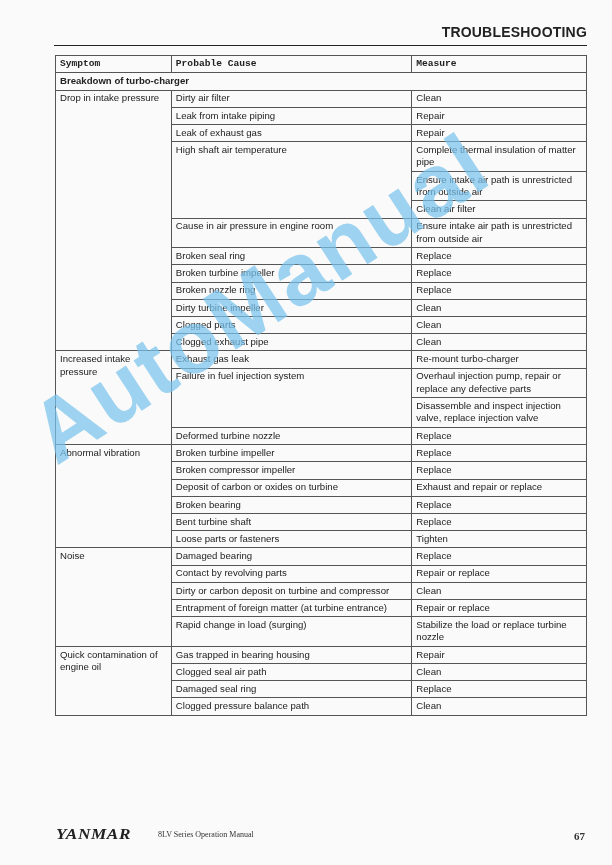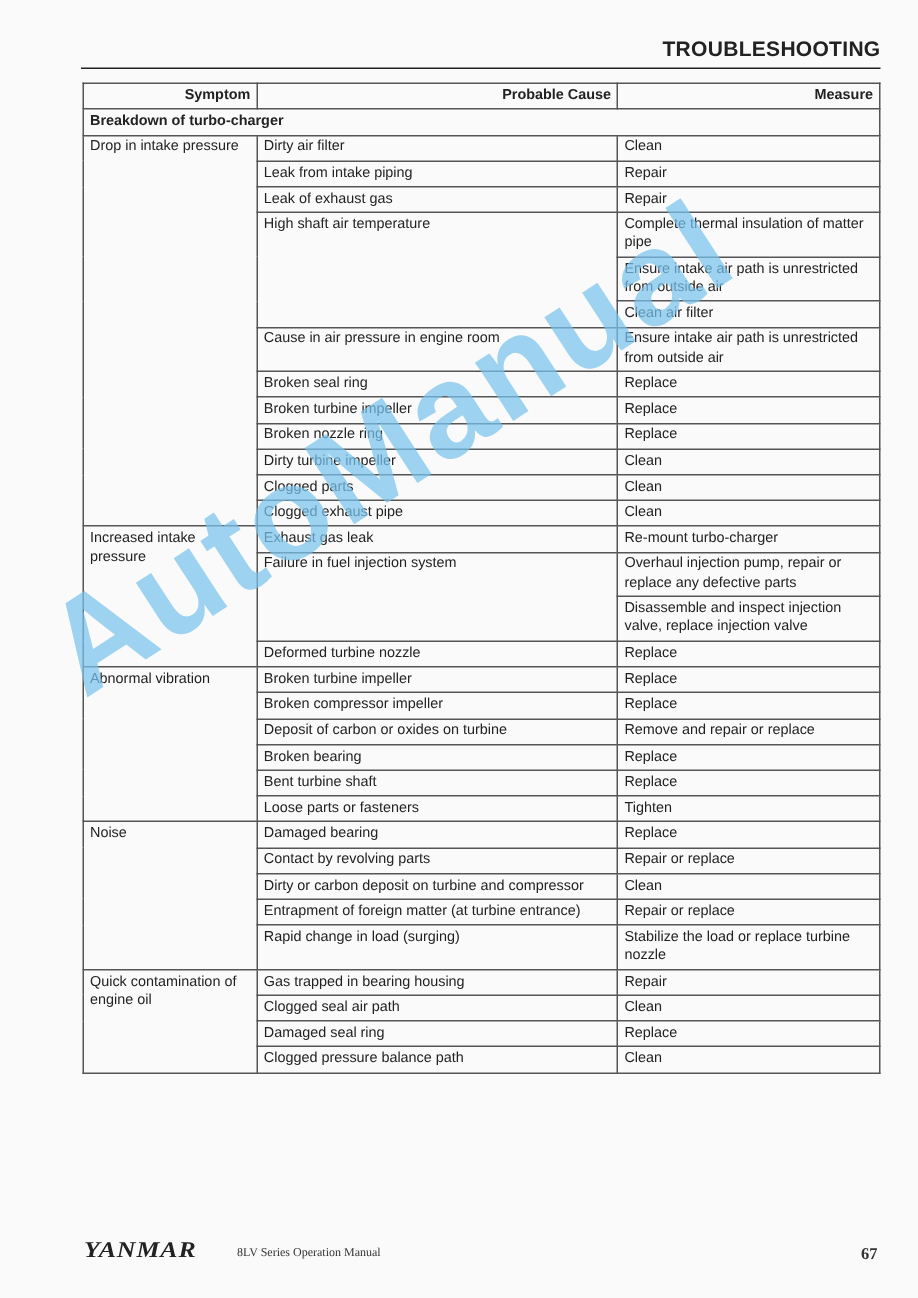--- a/index.html
+++ b/index.html
@@ -15,21 +15,21 @@
     position: absolute; right: 0; top: 2px; font-weight: bold; font-size: 14px; letter-spacing: 0.2px;
   }
   table.ts {
     position: absolute; left: 55px; top: 55px; width: 532px;
     border-collapse: collapse; border: 1.5px solid #333;
     font-size: 9.6px; line-height: 12.4px;
   }
   table.ts th, table.ts td {
     border: 1px solid #555; padding: 1.8px 4px 2px 4px; vertical-align: top; text-align: left;
   }
-  table.ts th { font-weight: bold; text-align: right; padding: 2px 4px; }
+  table.ts th { font-weight: bold; text-align: left; padding: 2px 4px; font-family: Liberation Mono, monospace; }
   table.ts td.section { font-weight: bold; }
   col.c1 { width: 116px; } col.c2 { width: 241px; } col.c3 { width: 175px; }
   .watermark {
     position: absolute; left: 40px; top: 390px; font-size: 88px; font-weight: bold;
     color: rgba(120, 195, 235, 0.72); transform: rotate(-33deg); transform-origin: left center;
     white-space: nowrap; pointer-events: none; letter-spacing: 2px;
   }
   .footer { position: absolute; left: 56px; top: 826px; width: 531px; height: 20px; font-family: Liberation Serif, serif; }
   .footer .logo {
     position: absolute; left: 0; top: 0; font-weight: bold; font-style: italic; font-size: 15px;
@@ -133,21 +133,21 @@
         <td rowspan="6">Abnormal vibration</td>
         <td rowspan="1">Broken turbine impeller</td>
         <td>Replace</td>
       </tr>
       <tr>
         <td rowspan="1">Broken compressor impeller</td>
         <td>Replace</td>
       </tr>
       <tr>
         <td rowspan="1">Deposit of carbon or oxides on turbine</td>
-        <td>Remove and repair or replace</td>
+        <td>Exhaust and repair or replace</td>
       </tr>
       <tr>
         <td rowspan="1">Broken bearing</td>
         <td>Replace</td>
       </tr>
       <tr>
         <td rowspan="1">Bent turbine shaft</td>
         <td>Replace</td>
       </tr>
       <tr>

